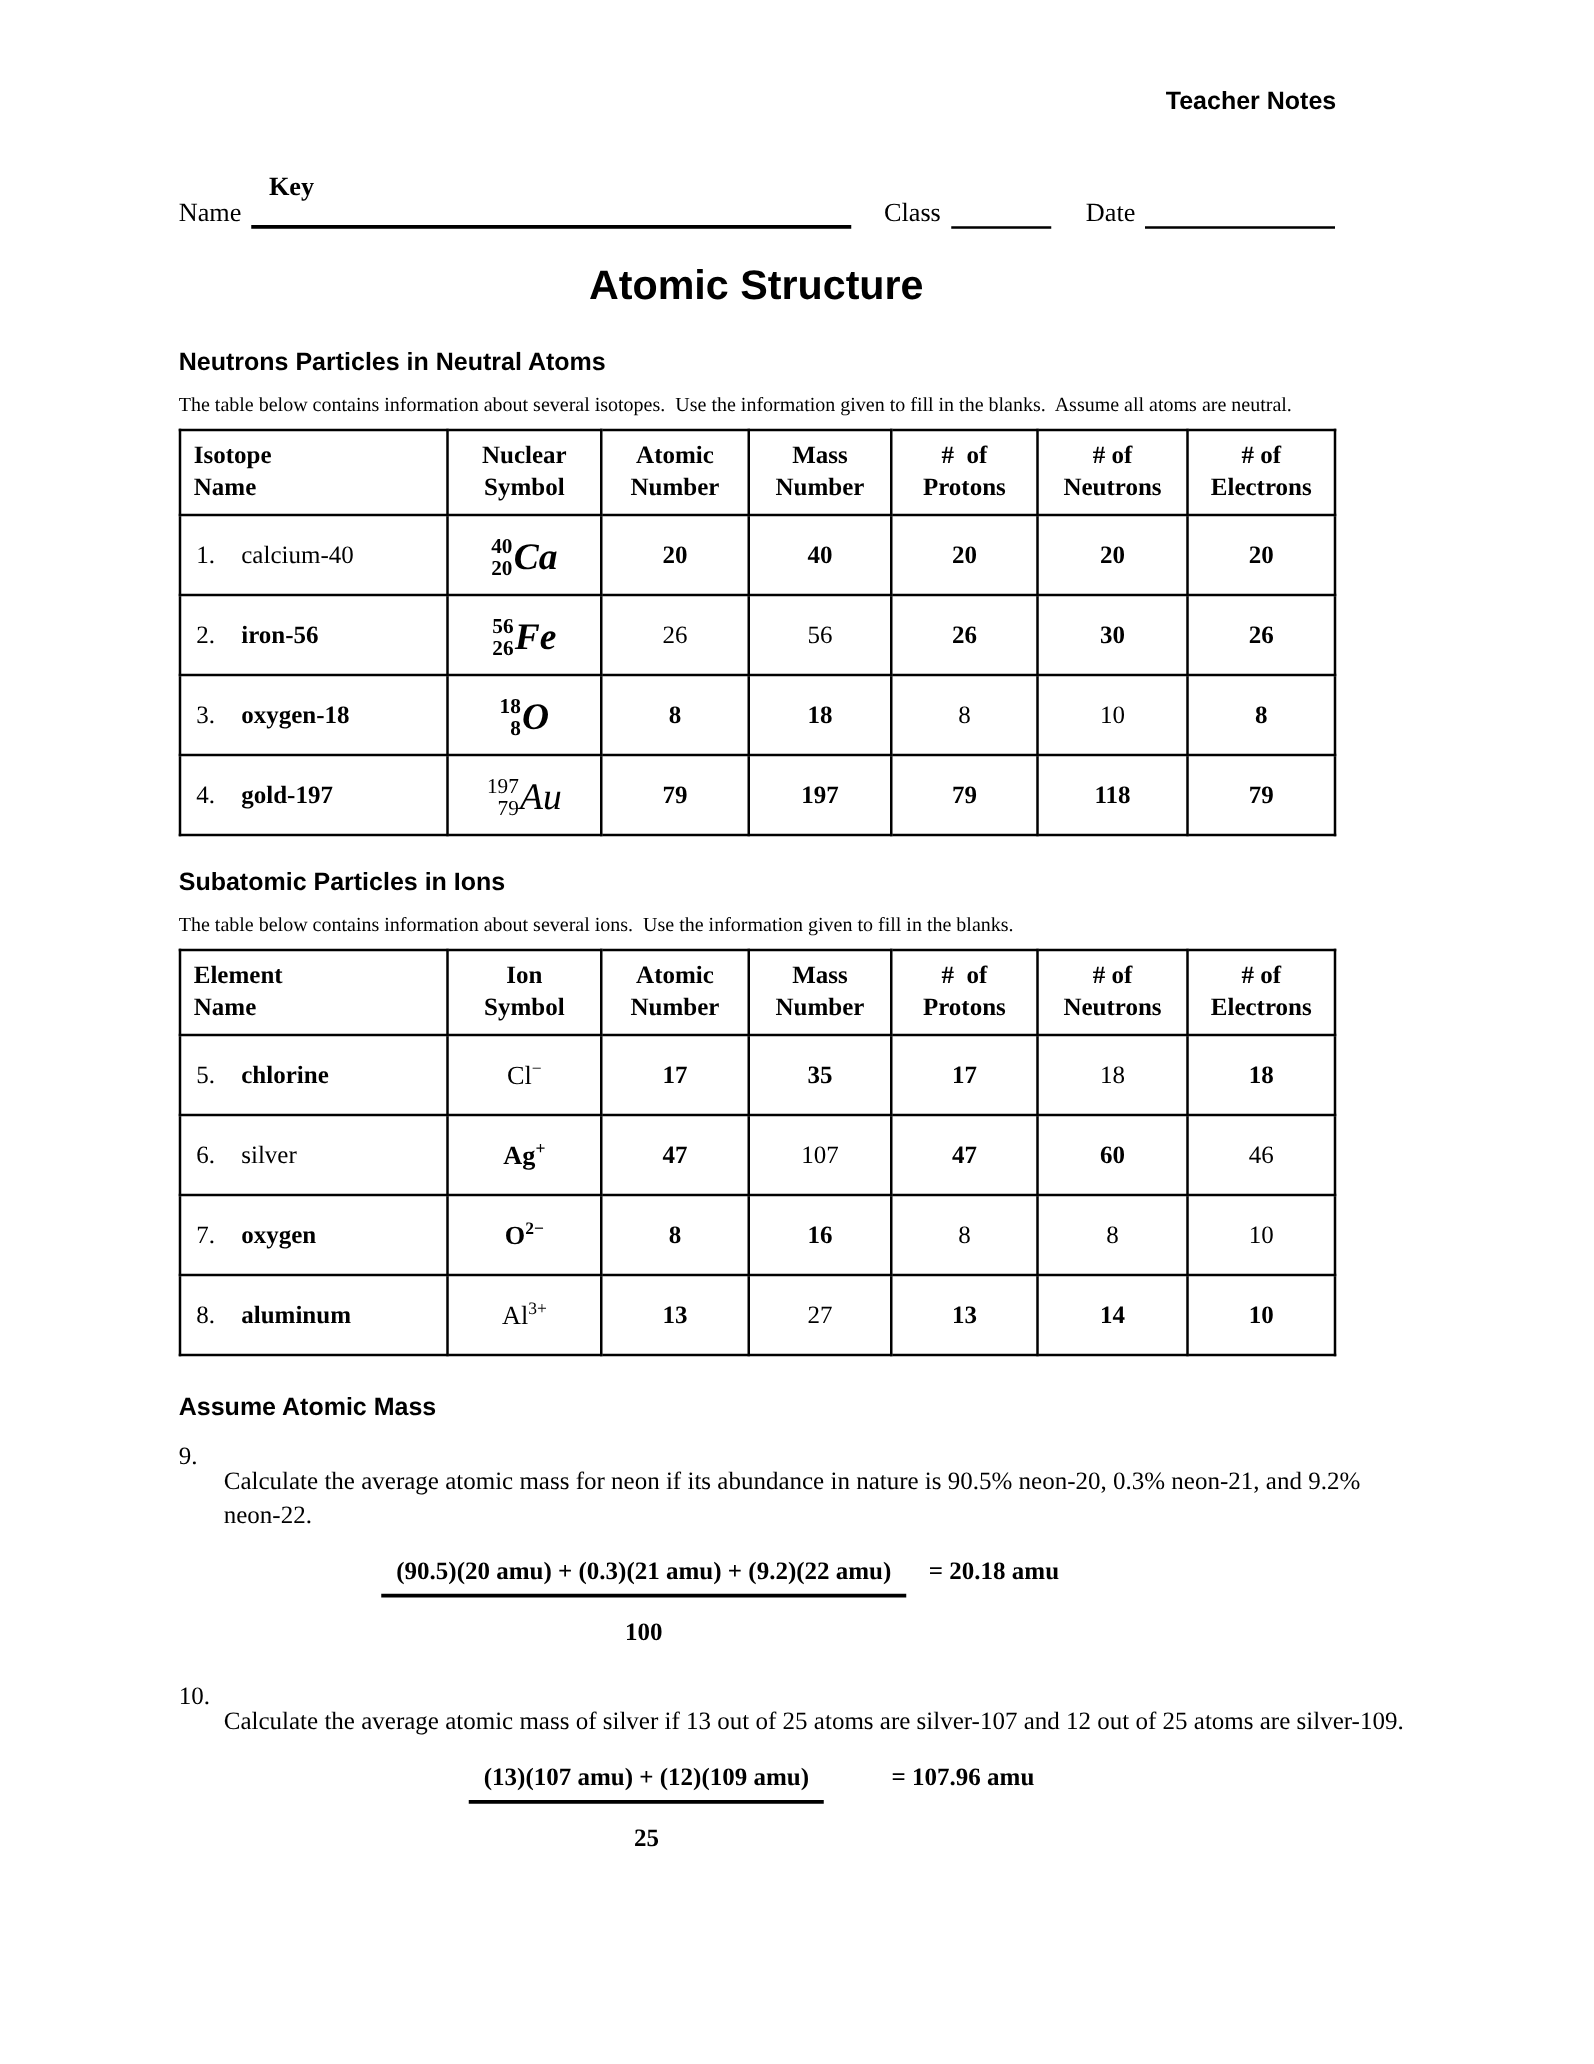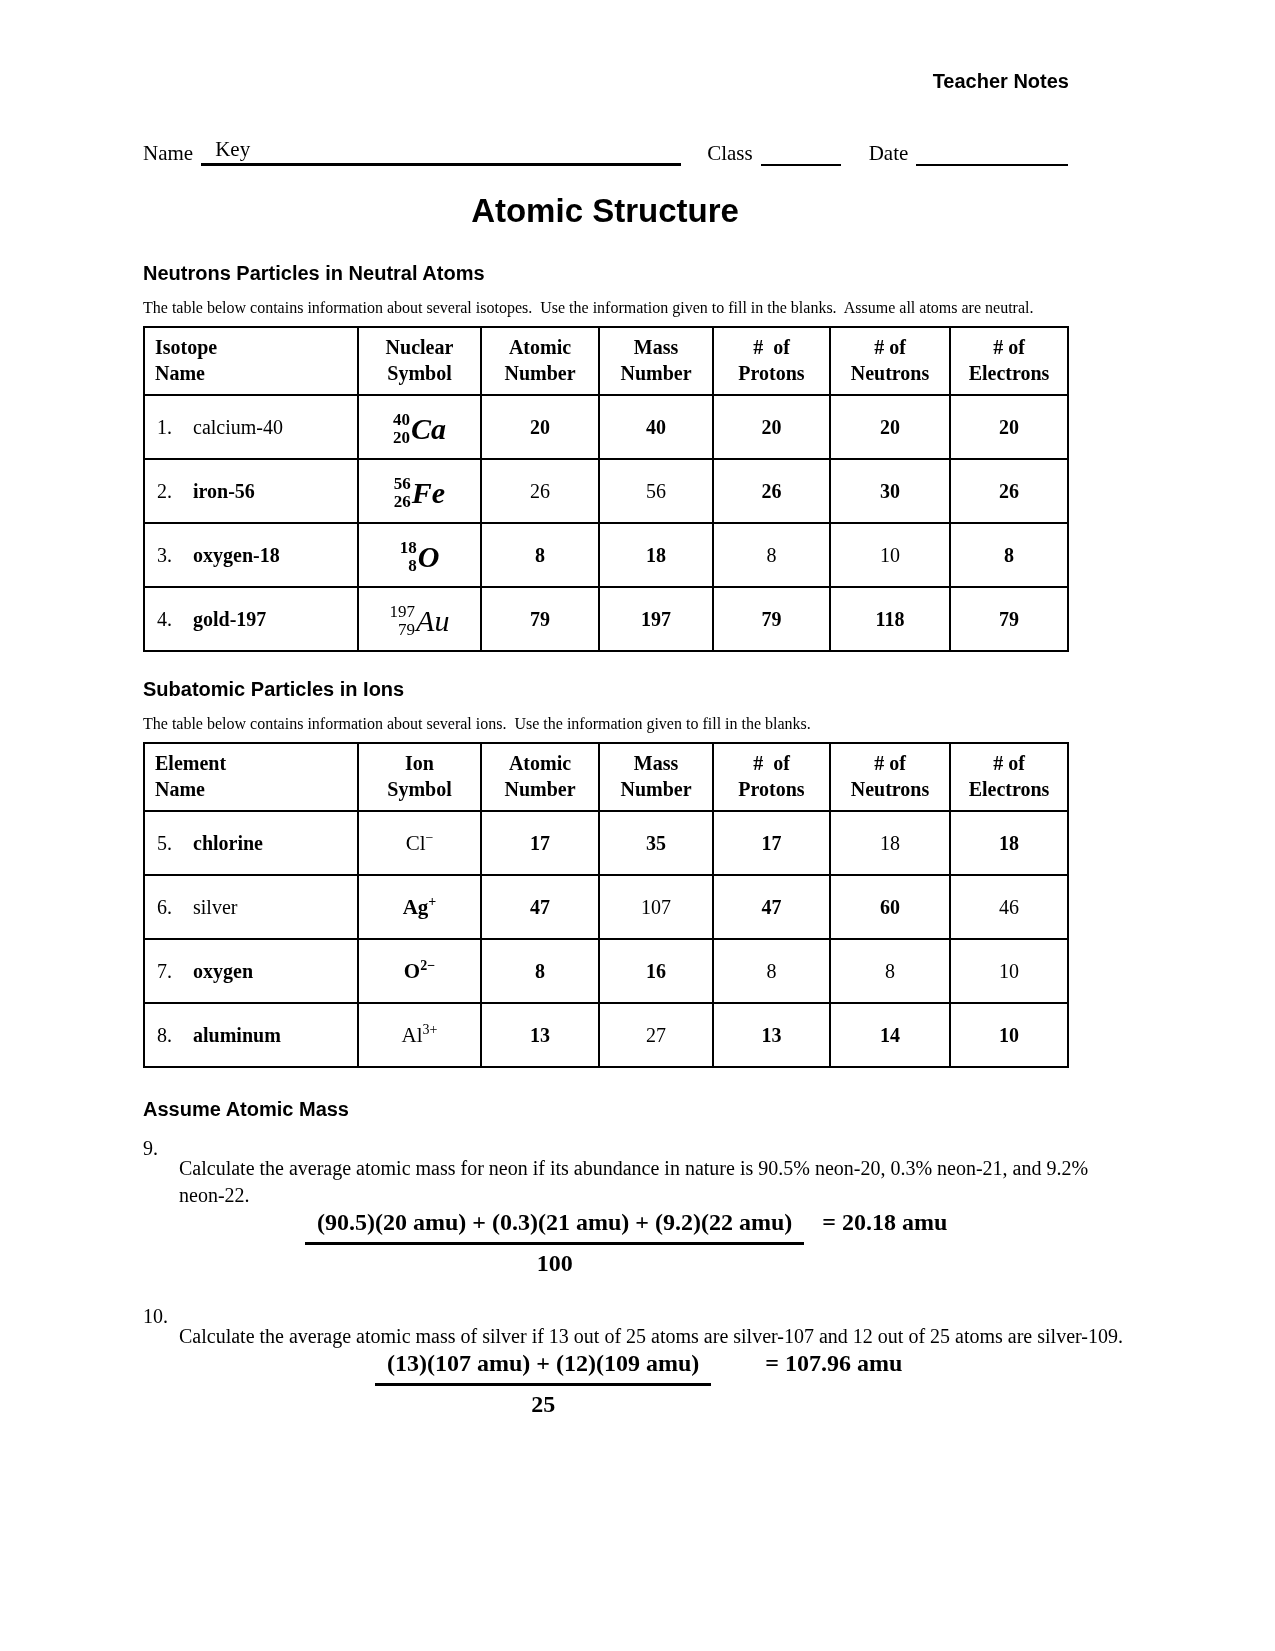--- a/index.html
+++ b/index.html
@@ -11,21 +11,21 @@
     position: relative;
   }
   .content { width: 992px; margin-left: 143px; padding-top: 70px; }
 
   .corner { text-align: right; padding-right: 66px;
     font-family: "Liberation Sans", sans-serif; font-weight: bold; font-size: 20px; }
 
   .name-row { display: flex; align-items: flex-end; margin-top: 44px; width: 922px; font-size: 21px; }
   .nr-label { flex: none; }
   .name-line { flex: none; width: 480px; border-bottom: 3px solid #000; margin-left: 8px;
-    font-weight: normal; padding-left: 14px; padding-bottom: 1px; }
+    font-weight: bold; padding-left: 14px; padding-bottom: 18px; }
   .class-line { flex: none; width: 80px; border-bottom: 2px solid #000; margin-left: 8px; height: 24px; }
   .date-line { flex: none; width: 152px; border-bottom: 2px solid #000; margin-left: 8px; height: 24px; }
   .gap1 { width: 26px; flex: none; } .gap2 { width: 28px; flex: none; }
 
   .title-wrap { width: 924px; text-align: center; margin-top: 26px; }
   .page-title { font-family: "Liberation Sans", sans-serif; font-weight: bold; font-size: 33px; }
 
   .section-heading { font-family: "Liberation Sans", sans-serif; font-weight: bold; font-size: 20px; }
   .h1m { margin-top: 32px; }
   .h2m { margin-top: 26px; }
@@ -49,24 +49,24 @@
     font-size: 17px; line-height: 1.05; margin-right: 1px; }
   .element { font-style: italic; font-size: 30px; line-height: 1; }
 
   .ion-symbol { font-size: 21px; }
   .ion-symbol sup { font-size: 14px; }
 
   .question { display: flex; font-size: 20px; line-height: 1.35; margin-top: 14px; }
   .q-num { flex: none; width: 36px; }
   .q-text { flex: 1; white-space: pre-wrap; margin-top: 20px; }
 
-  .equation { display: flex; align-items: flex-start; font-weight: bold; font-size: 24px; }
+  .equation { display: flex; align-items: flex-start; font-weight: bold; font-size: 20px; margin-top: 20px; }
   .fraction { display: inline-block; text-align: center; }
   .frac-num { border-bottom: 3px solid #000; padding: 0 12px 6px 12px; }
-  .frac-den { padding-top: 5px; }
+  .frac-den { padding-top: 17px; }
   .eq-result { margin-left: 18px; }
   .eq9-indent { margin-left: 162px; }
   .eq10-indent { margin-left: 232px; gap: 36px; }
 </style>
 </head>
 <body>
 
 <div class="content">
 
   <div class="corner">Teacher Notes</div>

